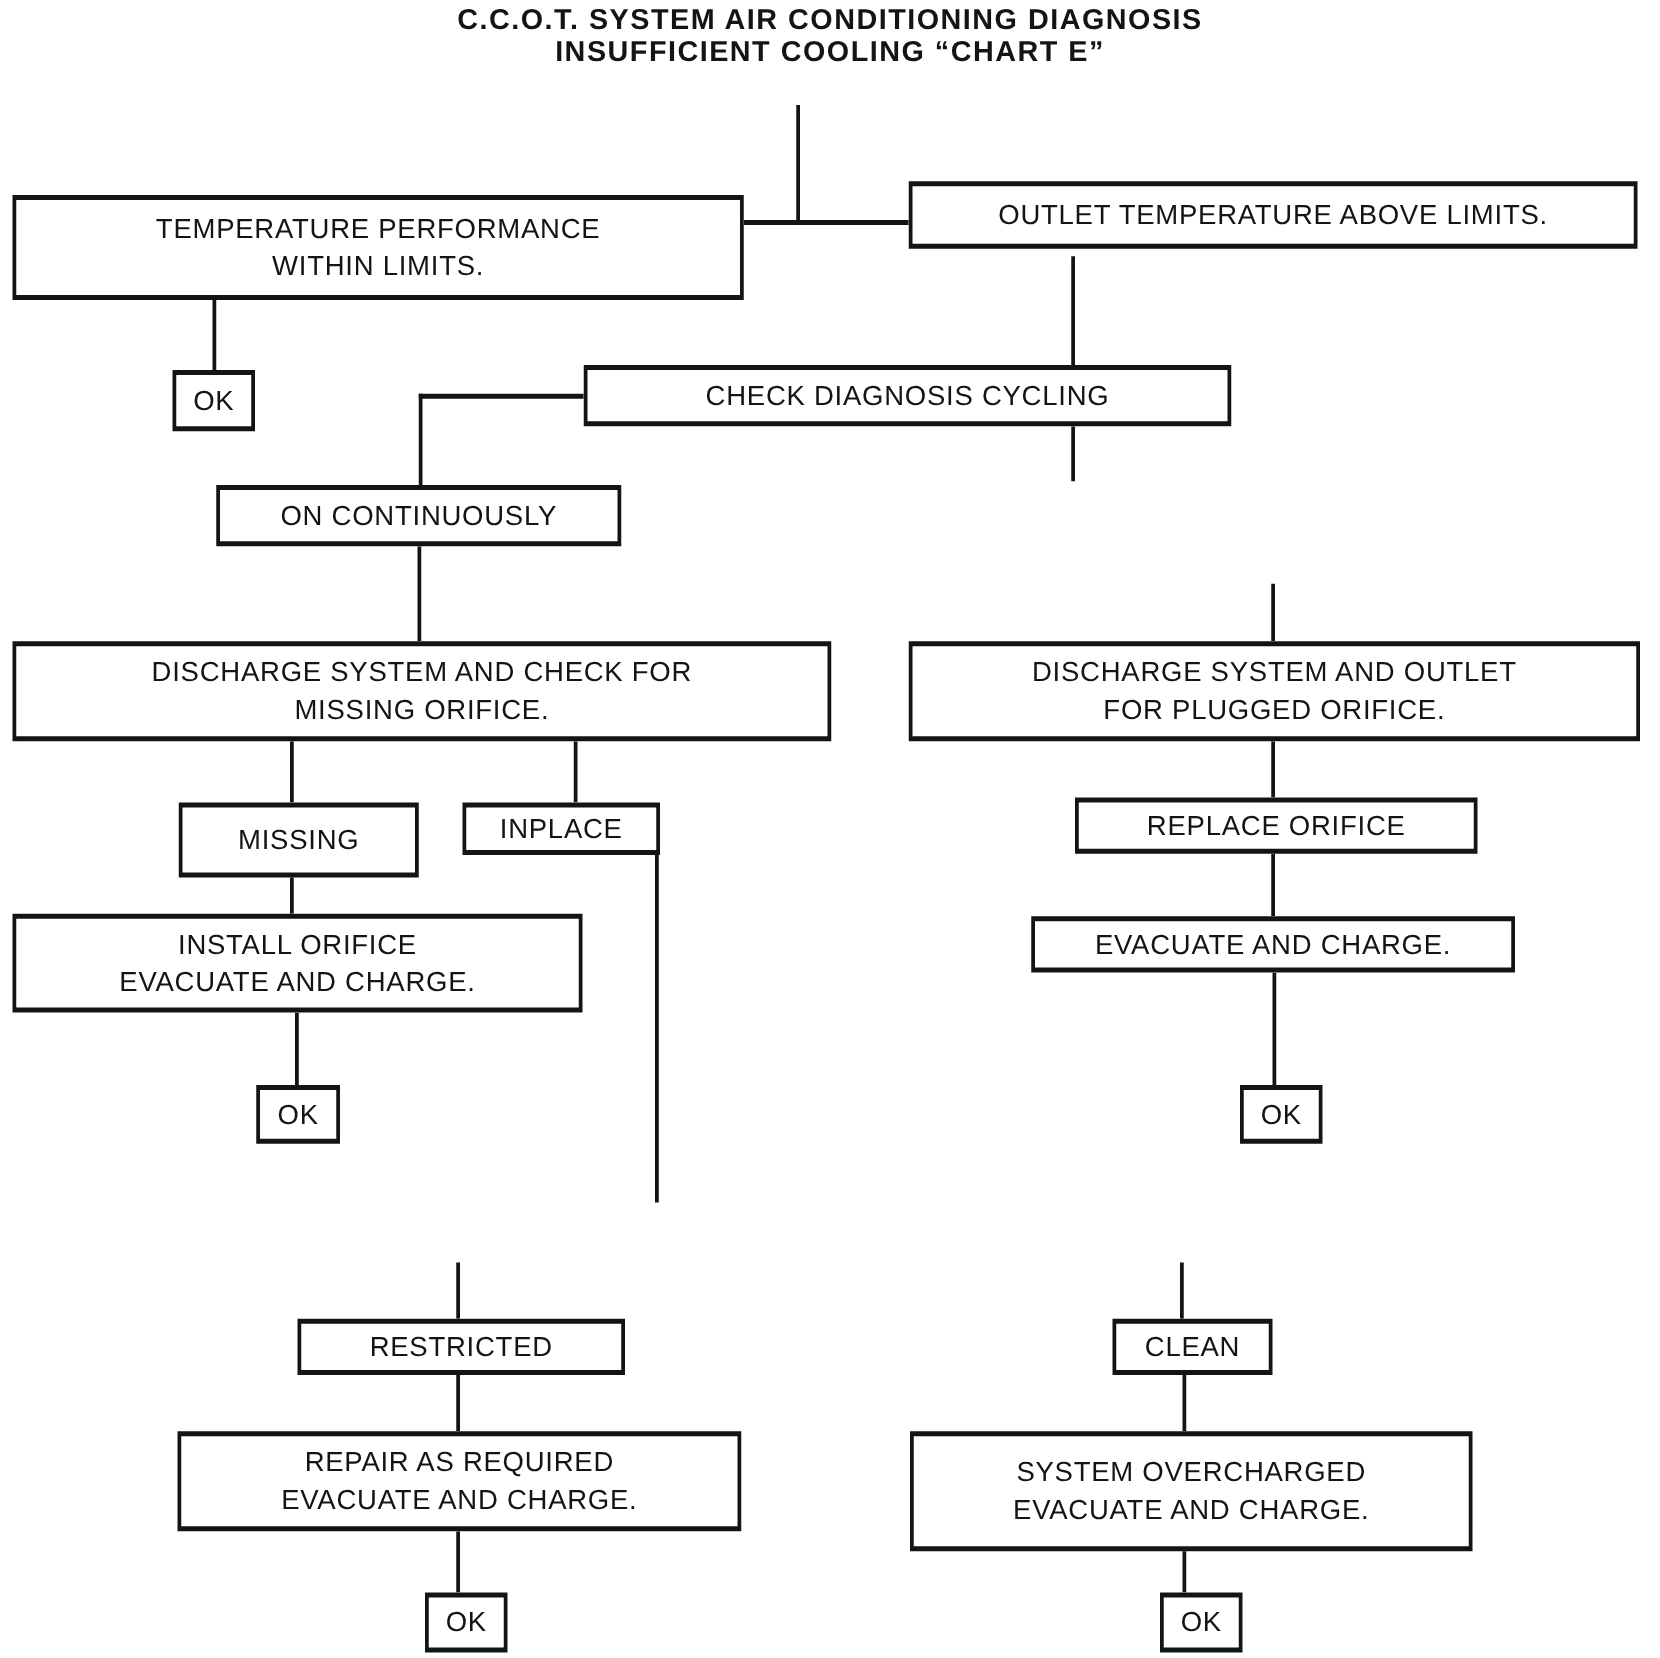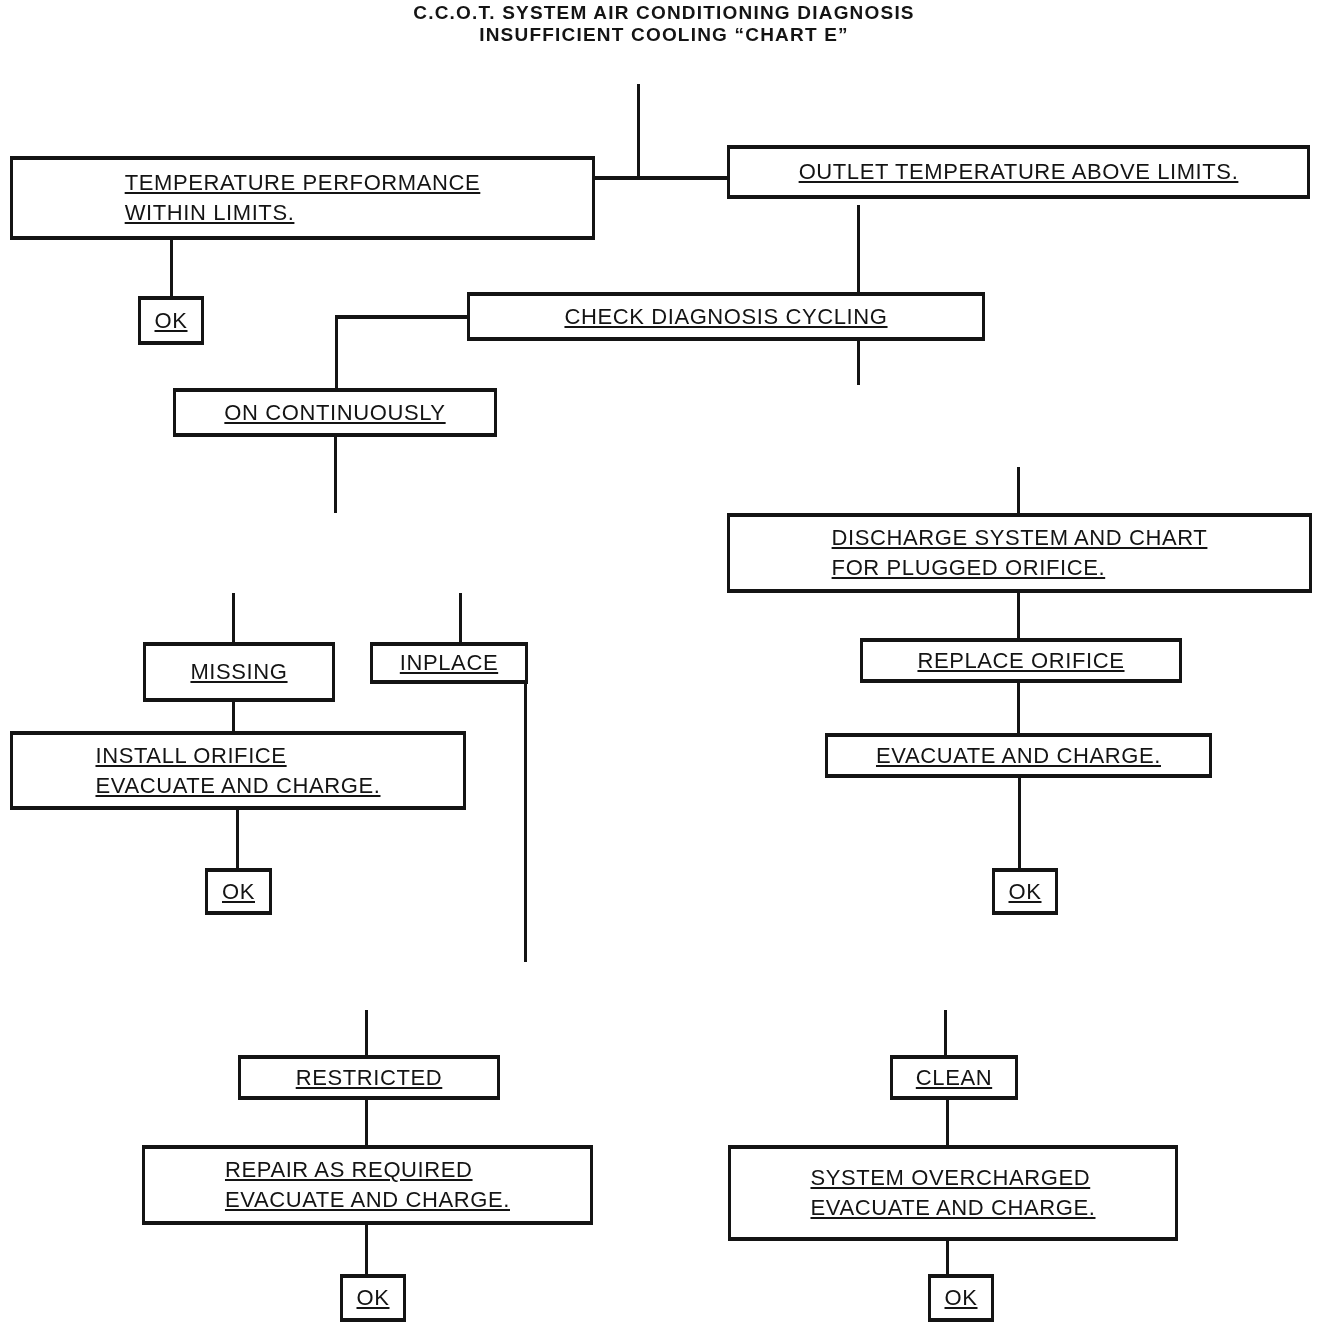--- a/index.html
+++ b/index.html
@@ -11,34 +11,34 @@
     position:relative;
     width:1328px;height:1326px;
     background:var(--paper);
     font-family:"Liberation Sans", sans-serif;
     color:var(--ink);
     overflow:hidden;
   }
   .title{
     position:absolute;left:0;top:2px;width:1328px;
     text-align:center;
-    font-size:19px;font-weight:bold;
+    font-size:23px;font-weight:bold;
     letter-spacing:1.2px;line-height:1.15;
     white-space:pre-line;
   }
   .node{
     position:absolute;
     border:3px solid var(--ink);
     border-top-width:4px;border-bottom-width:4px;
     background:var(--paper);
     display:flex;align-items:center;justify-content:center;
+    text-align:center;
     font-size:22px;letter-spacing:0.6px;line-height:1.35;
     white-space:pre-line;
     box-sizing:border-box;
-    text-decoration:underline;
   }
   .small{font-size:22px;}
   .edge{position:absolute;background:var(--ink);}
 </style>
 </head>
 <body>
 
 <div id="chart">
 
   <div class="title">C.C.O.T. SYSTEM AIR CONDITIONING DIAGNOSIS
@@ -73,22 +73,24 @@
 
   <div class="node" style="left:727px;top:145px;width:583px;height:54px">OUTLET TEMPERATURE ABOVE LIMITS.</div>
 
   <div class="node small" style="left:138px;top:296px;width:66px;height:49px">OK</div>
 
   <div class="node" style="left:467px;top:292px;width:518px;height:49px">CHECK DIAGNOSIS CYCLING</div>
 
   <div class="node" style="left:173px;top:388px;width:324px;height:49px">ON CONTINUOUSLY</div>
 
 
+  <div class="node" style="left:10px;top:513px;width:655px;height:80px">DISCHARGE SYSTEM AND CHECK FOR
+MISSING ORIFICE.</div>
 
-  <div class="node" style="left:727px;top:513px;width:585px;height:80px">DISCHARGE SYSTEM AND CHART
+  <div class="node" style="left:727px;top:513px;width:585px;height:80px">DISCHARGE SYSTEM AND OUTLET
 FOR PLUGGED ORIFICE.</div>
 
   <div class="node small" style="left:143px;top:642px;width:192px;height:60px">MISSING</div>
 
   <div class="node small" style="left:370px;top:642px;width:158px;height:42px">INPLACE</div>
 
   <div class="node" style="left:860px;top:638px;width:322px;height:45px">REPLACE ORIFICE</div>
 
   <div class="node" style="left:10px;top:731px;width:456px;height:79px">INSTALL ORIFICE
 EVACUATE AND CHARGE.</div>

